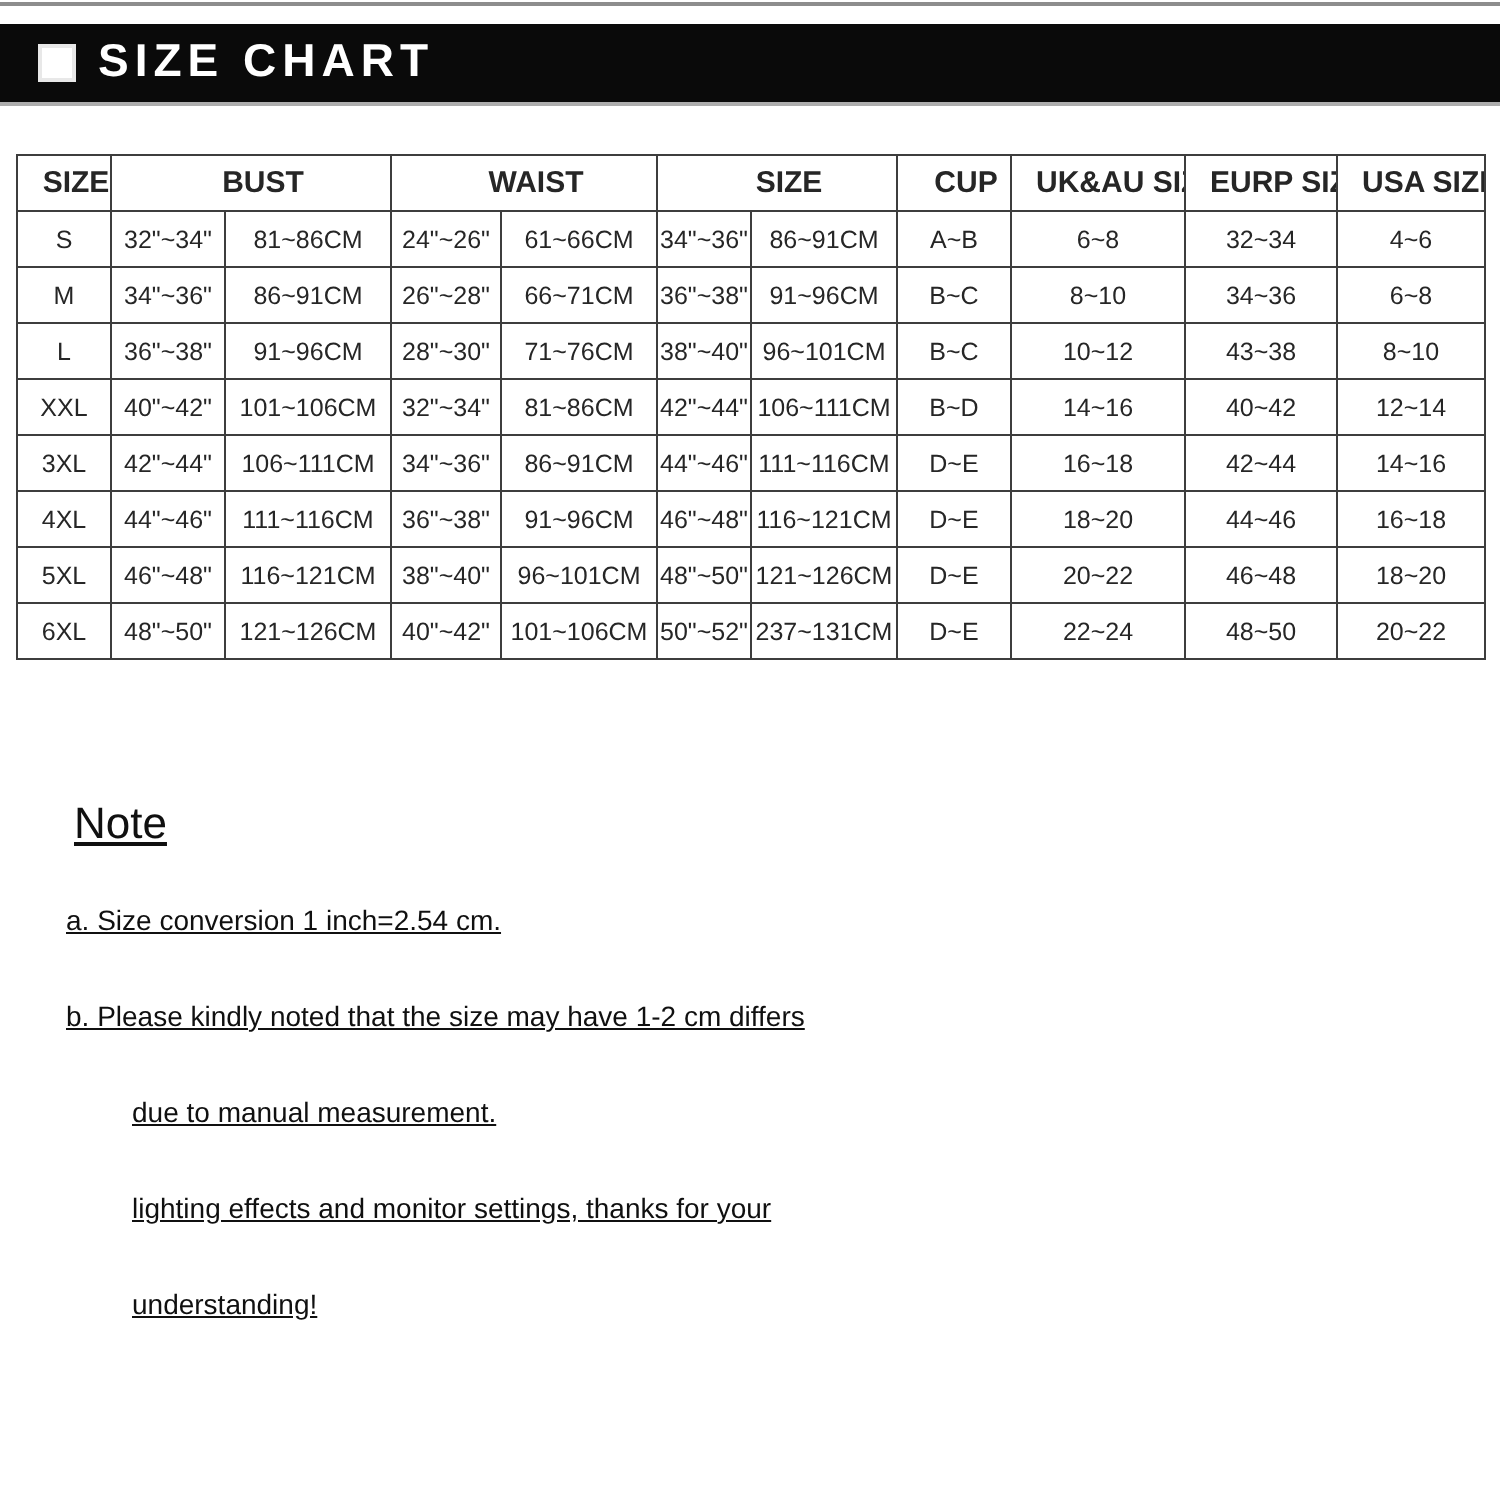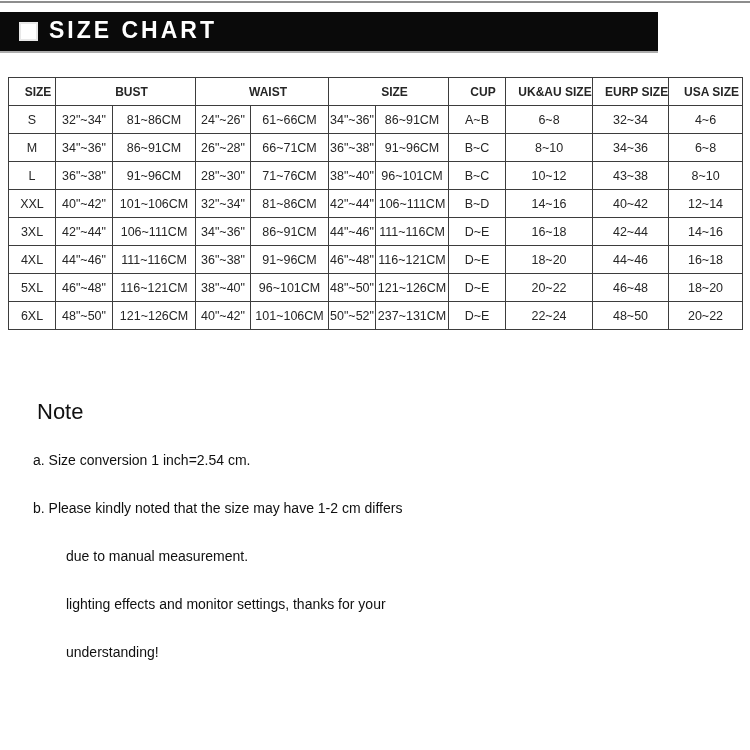--- a/index.html
+++ b/index.html
@@ -10,21 +10,21 @@
     position: relative;
     overflow: hidden;
   }
   .top-divider {
     position: absolute; top: 1px; left: 0;
     width: 750px; height: 2px;
     background: #8d8d8d;
   }
   .title-bar {
     position: absolute; top: 12px; left: 0;
-    width: 658px; height: 41px;
+    width: 750px; height: 41px;
     background: #0a0a0a;
     border-bottom: 2px solid #adadad;
     display: flex; align-items: center;
   }
   .square-bullet {
     width: 19px; height: 19px;
     background: #ffffff;
     margin-left: 19px;
     box-shadow: inset 0 0 0 2px #e8e8e8;
   }
@@ -45,34 +45,35 @@
   .size-table th, .size-table td {
     border: 1px solid #3d3d3d;
     text-align: center;
     vertical-align: middle;
     color: #262626;
     overflow: hidden;
     white-space: nowrap;
   }
   .size-table th {
     height: 28px;
-    font-size: 12px;
+    font-size: 15px;
     font-weight: 700;
     padding-left: 12px;
   }
   .size-table td {
     height: 28px;
     font-size: 12.5px;
     font-weight: 400;
   }
   .notes {
     position: absolute;
     top: 388px; left: 33px;
     width: 700px;
     color: #101010;
+    text-decoration: underline;
   }
   .note-heading {
     height: 48px;
     display: flex; align-items: center;
     font-size: 22px;
     padding-left: 4px;
   }
   .note-line {
     height: 48px;
     display: flex; align-items: center;

